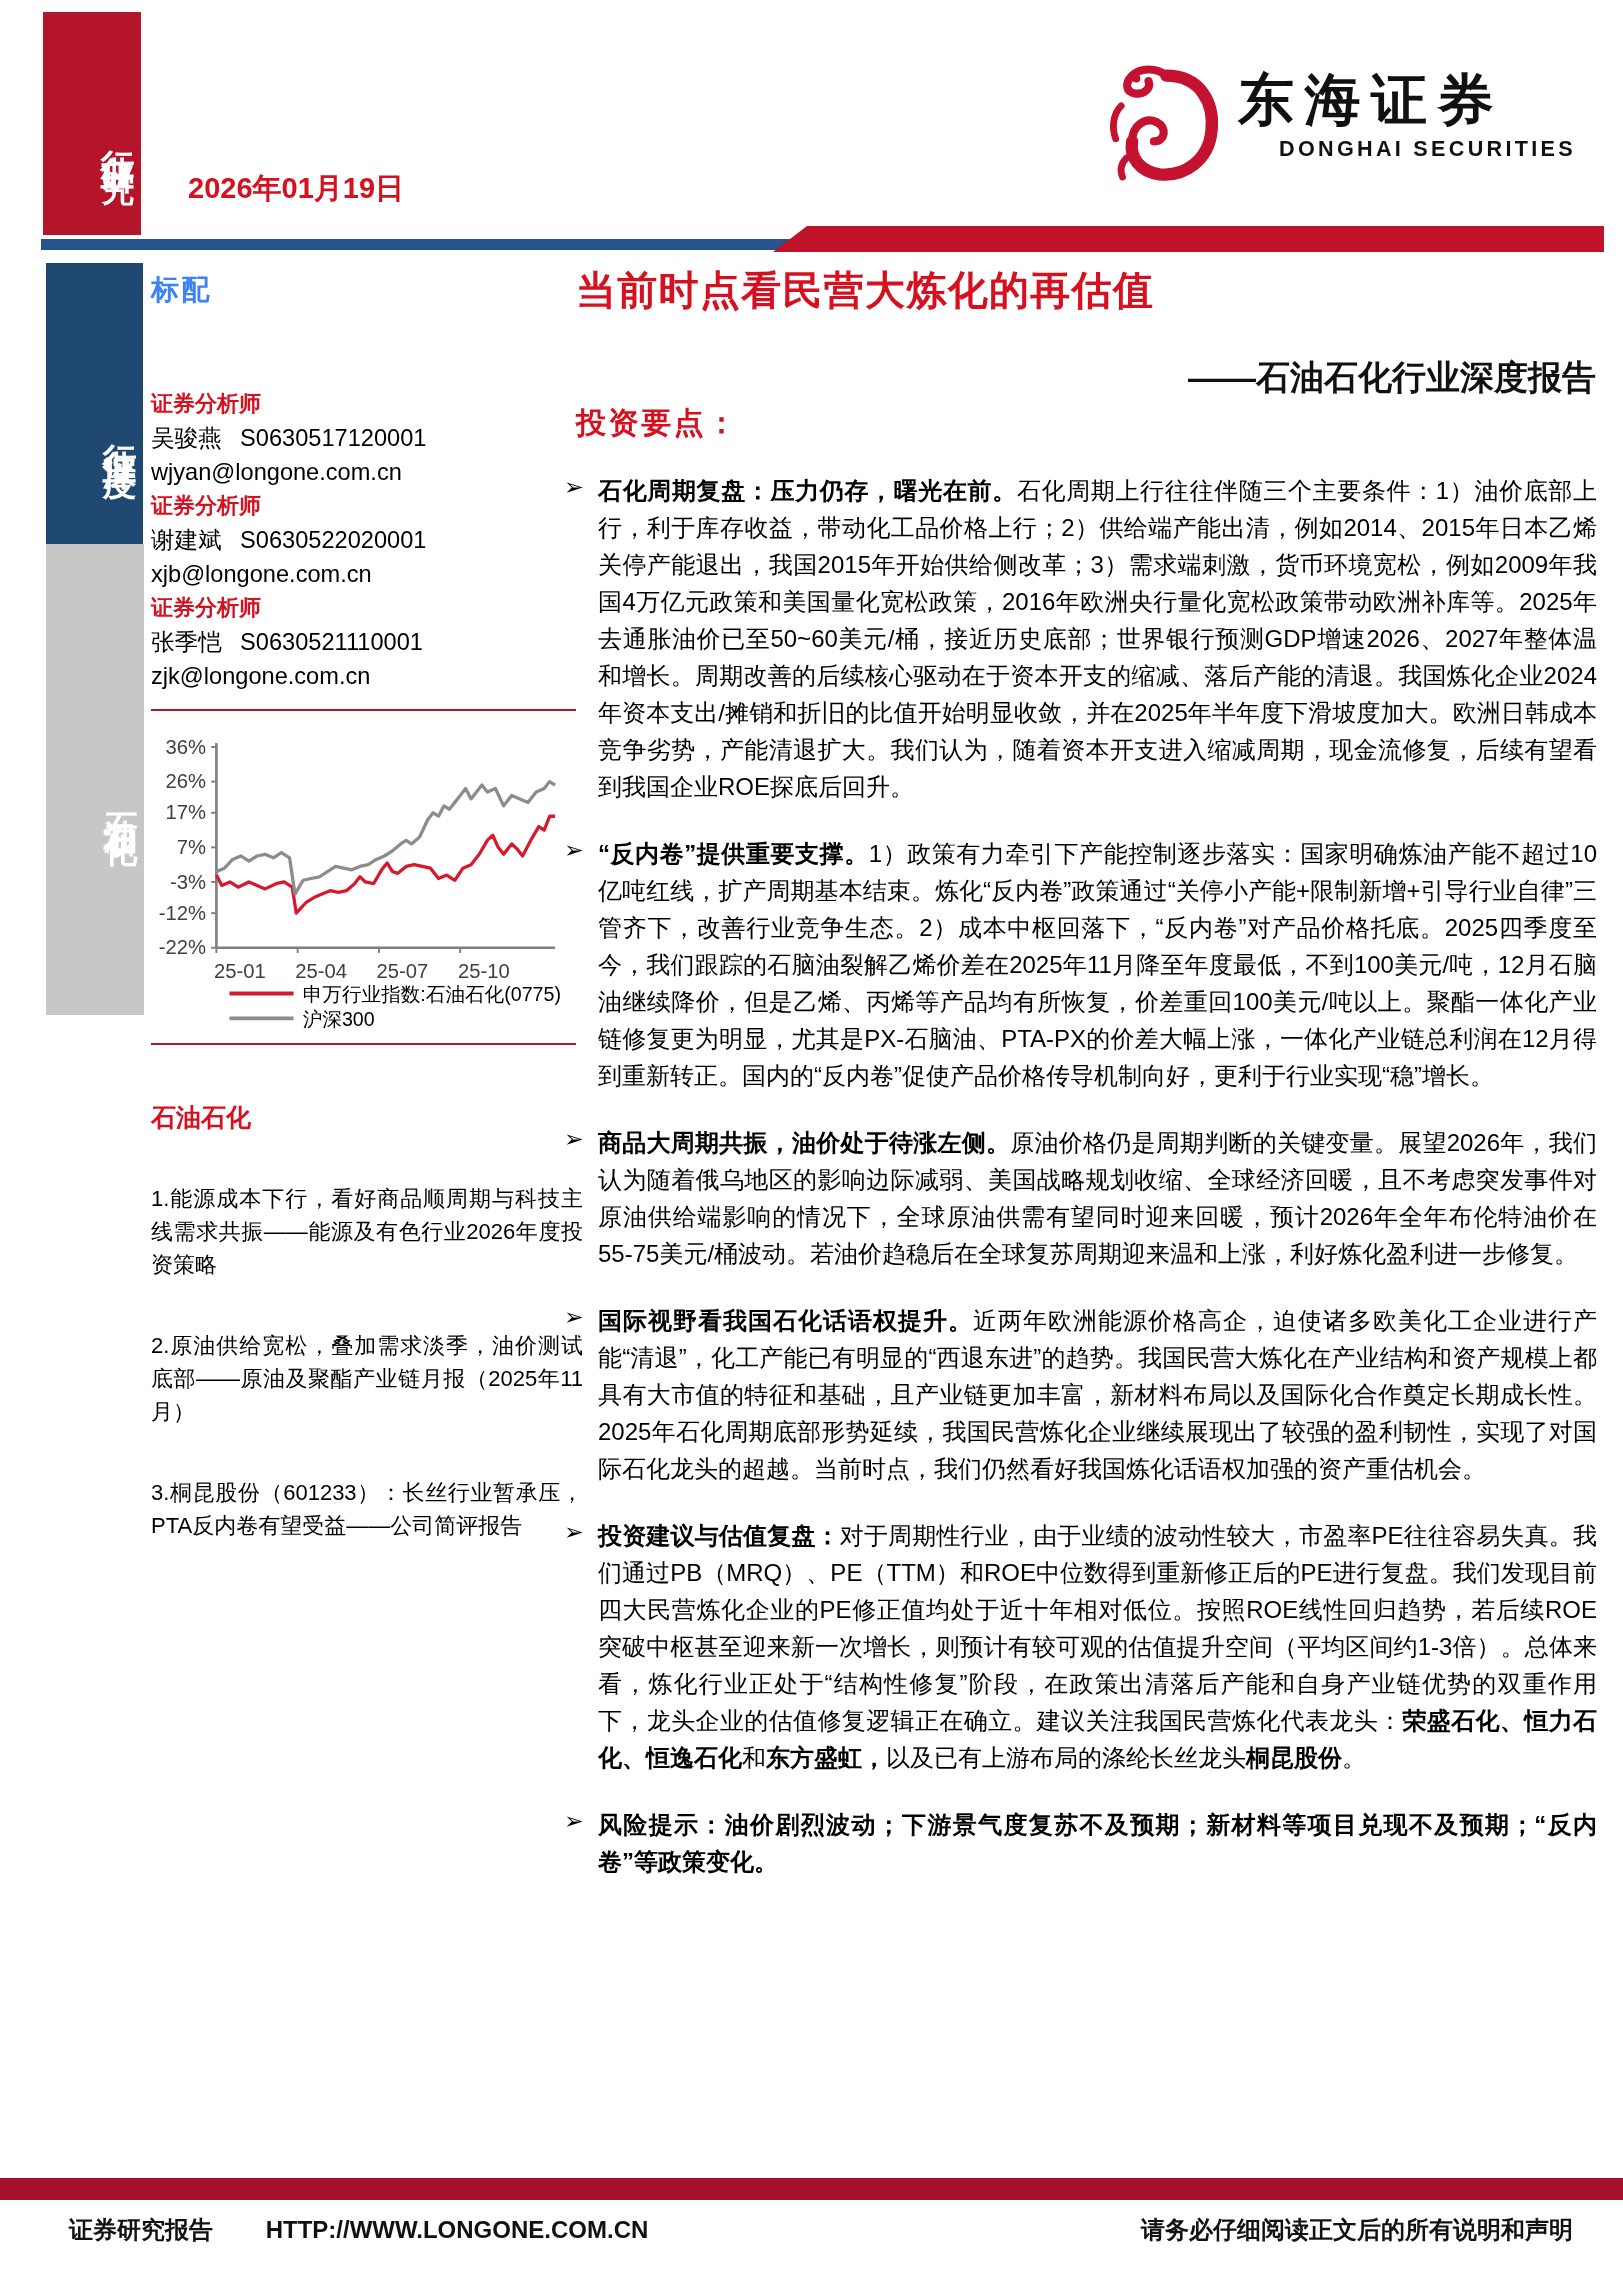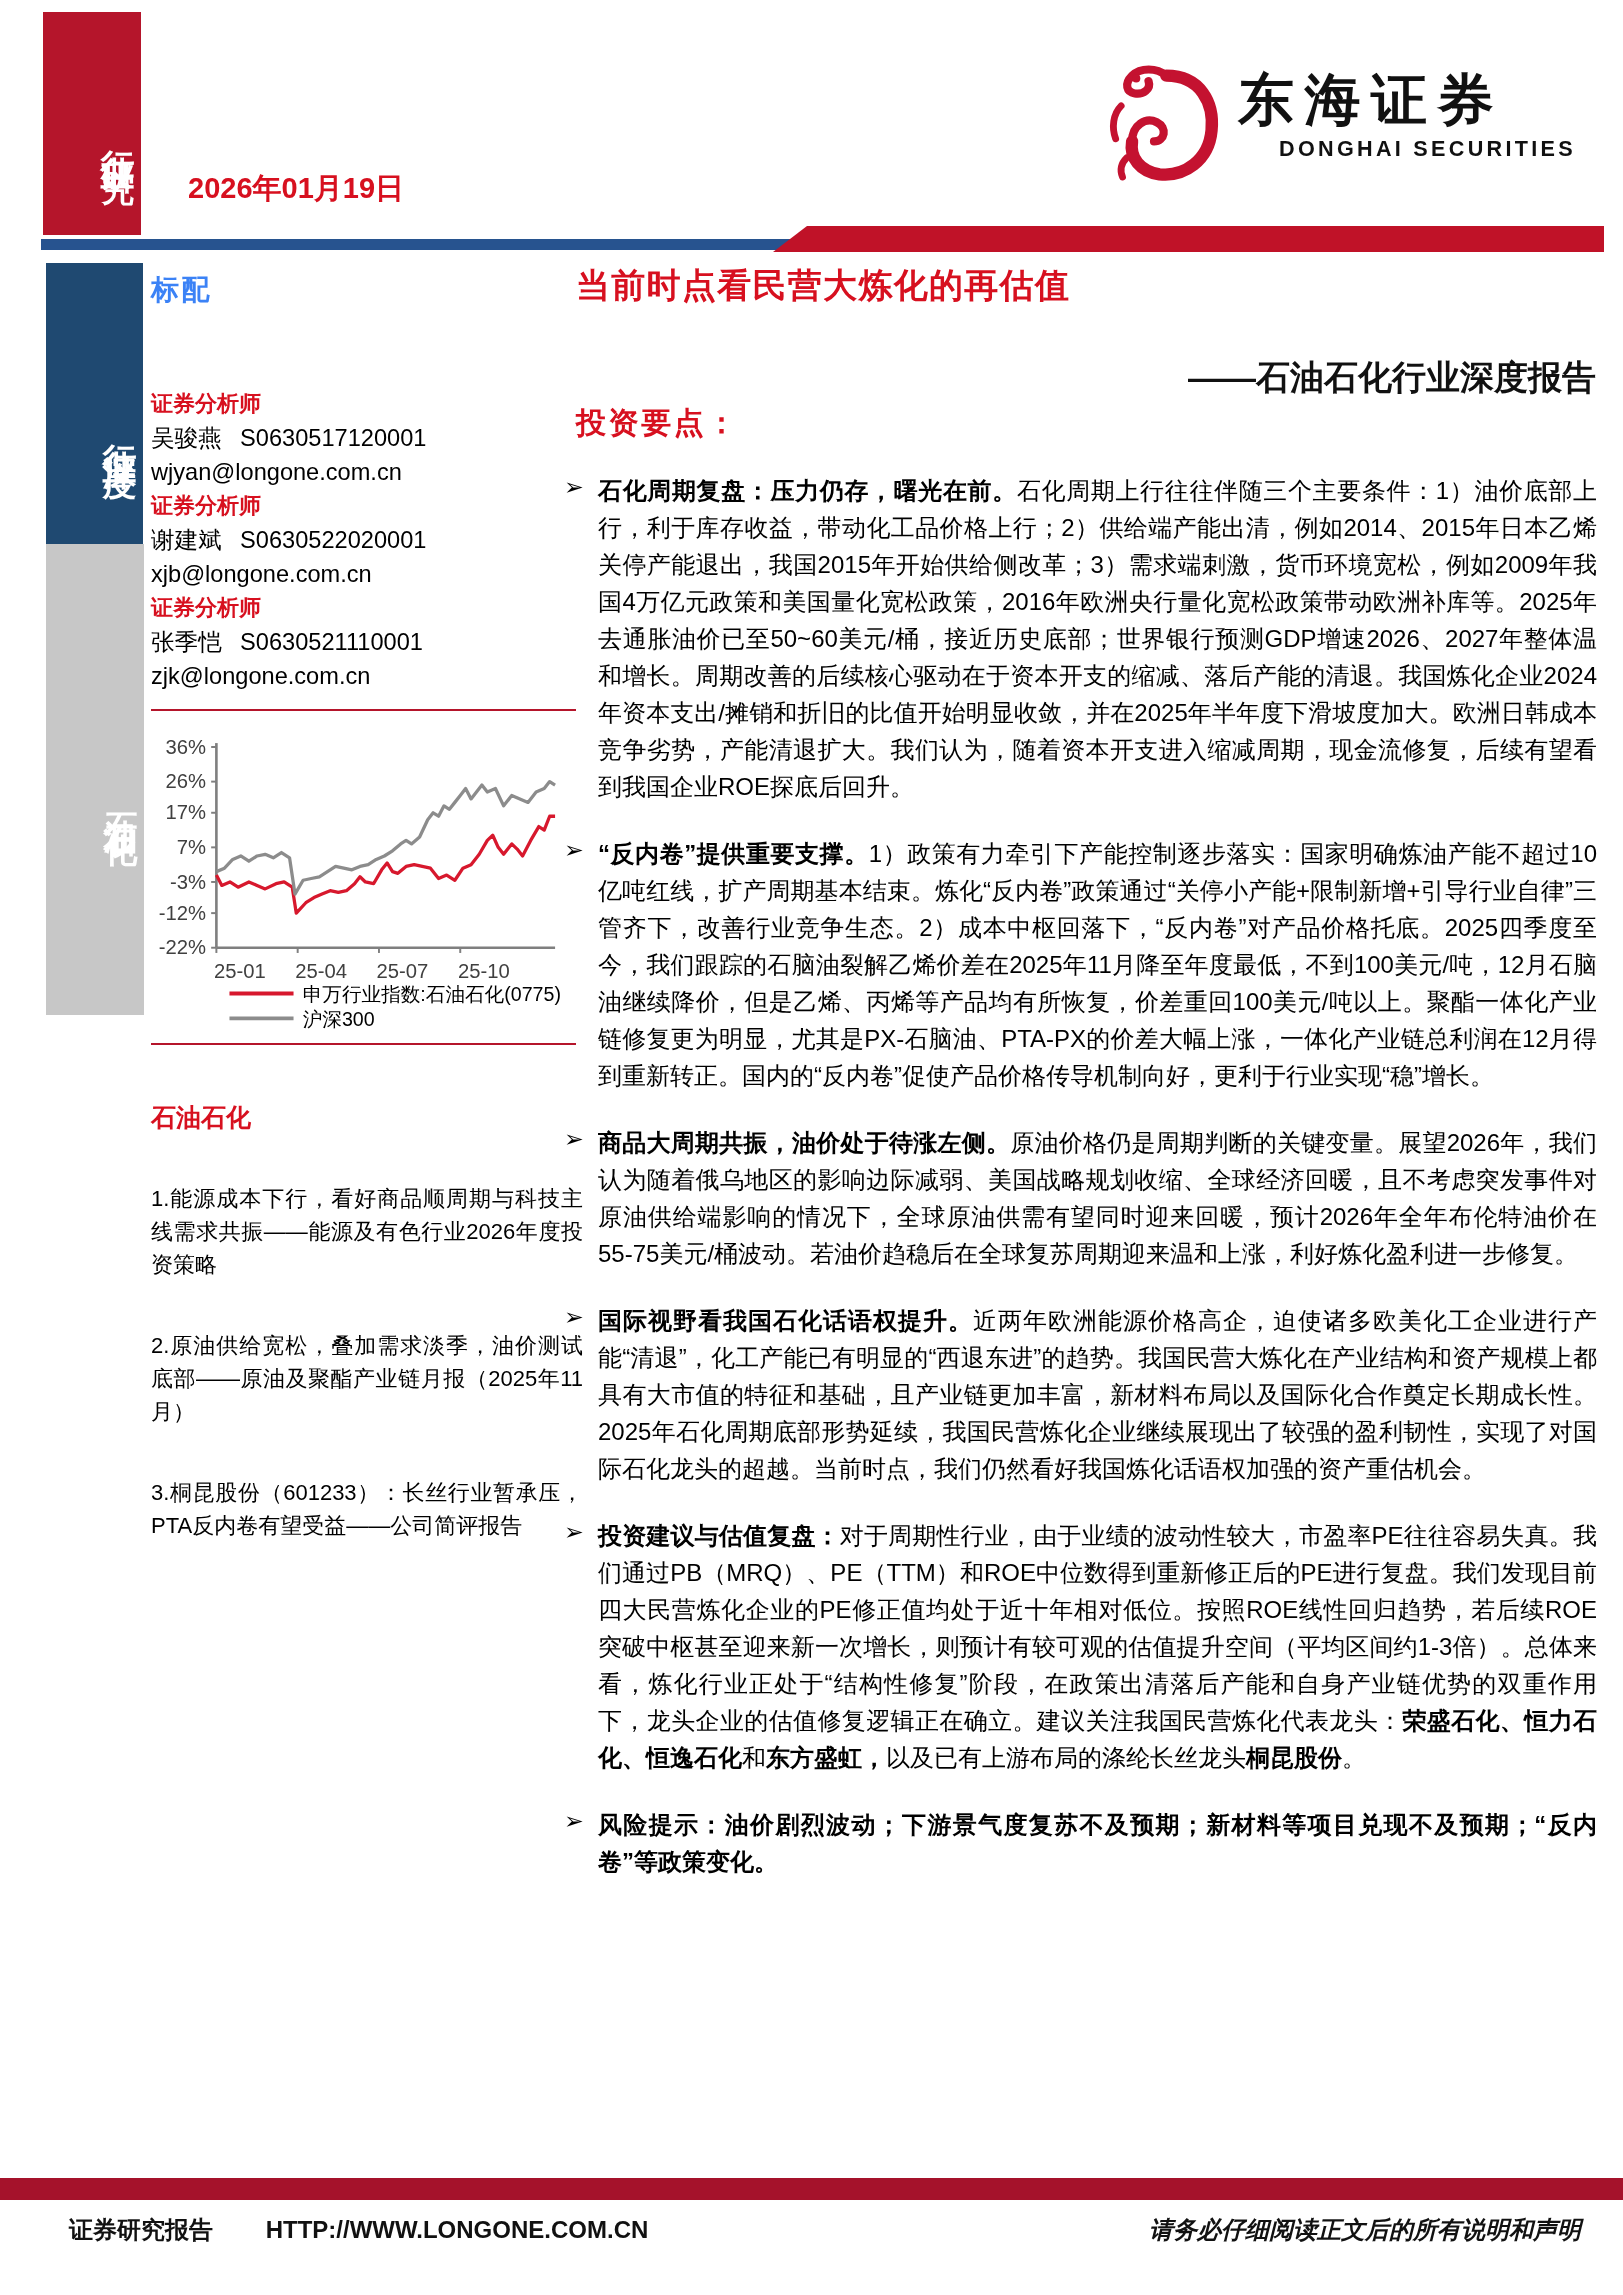--- a/index.html
+++ b/index.html
@@ -27,21 +27,21 @@
   .brand-cn{left:1238px;top:63px;font-size:56px;font-weight:bold;letter-spacing:10.5px;color:#111;}
   .brand-en{left:1279px;top:136px;font-size:21.6px;font-weight:bold;letter-spacing:3.3px;color:#111;}
 
   
   .rule-blue{left:41px;top:239px;width:753px;height:10.5px;background:#27538F;}
   .rule-red{
     left:773px;top:226px;width:831px;height:26px;background:#C01228;
     clip-path:polygon(34px 0,100% 0,100% 100%,0 100%);
   }
 
-  .doc-title{left:576px;top:263px;width:1021px;font-size:34px;font-weight:bold;color:#D7101F;letter-spacing:1.3px;}
+  .doc-title{left:576px;top:263px;width:1021px;font-size:40px;font-weight:bold;color:#D7101F;letter-spacing:1.3px;}
   .doc-subtitle{right:27px;top:355px;font-size:34px;font-weight:bold;color:#111;}
   .section-heading{left:576px;top:403px;font-size:30px;font-weight:bold;color:#D7101F;letter-spacing:2.6px;}
 
   
   .rating{left:151px;top:271px;font-size:28px;font-weight:bold;color:#3b82f6;letter-spacing:2.6px;}
   .analysts{left:151px;top:387px;width:419px;}
   .analyst-role{font-size:22px;font-weight:bold;color:#D7101F;line-height:34px;}
   .analyst-line{font-size:23.6px;color:#000;line-height:34px;}
   .analyst-id{margin-left:18.3px;}
 
@@ -57,21 +57,21 @@
   .bullets{left:564px;top:472px;width:1033px;}
   .bullet{position:relative;padding-left:34px;margin-bottom:30px;}
   .bullet-marker{position:absolute;left:0;top:1.3px;font-size:23.6px;color:#000;}
   .bullet-text{font-size:24px;line-height:37px;text-align:justify;}
 
   
   .footer-bar{left:0;top:2178px;width:1623px;height:22px;background:#A5122B;}
   .footer-row{left:0;top:2214px;width:1623px;height:39px;font-size:24px;font-weight:bold;color:#111;}
   .footer-left{position:absolute;left:69px;top:0;}
   .footer-url{margin-left:46px;}
-  .footer-right{position:absolute;right:42px;top:0;font-style:italic;}
+  .footer-right{position:absolute;right:50px;top:0;}
 
   svg text{font-family:"Liberation Sans","DejaVu Sans",sans-serif;}
 </style>
 </head>
 <body>
 
 <div class="abs vbox vbox-research">
   <span>行业研究</span>
 </div>
 <div class="abs vbox vbox-depth">

